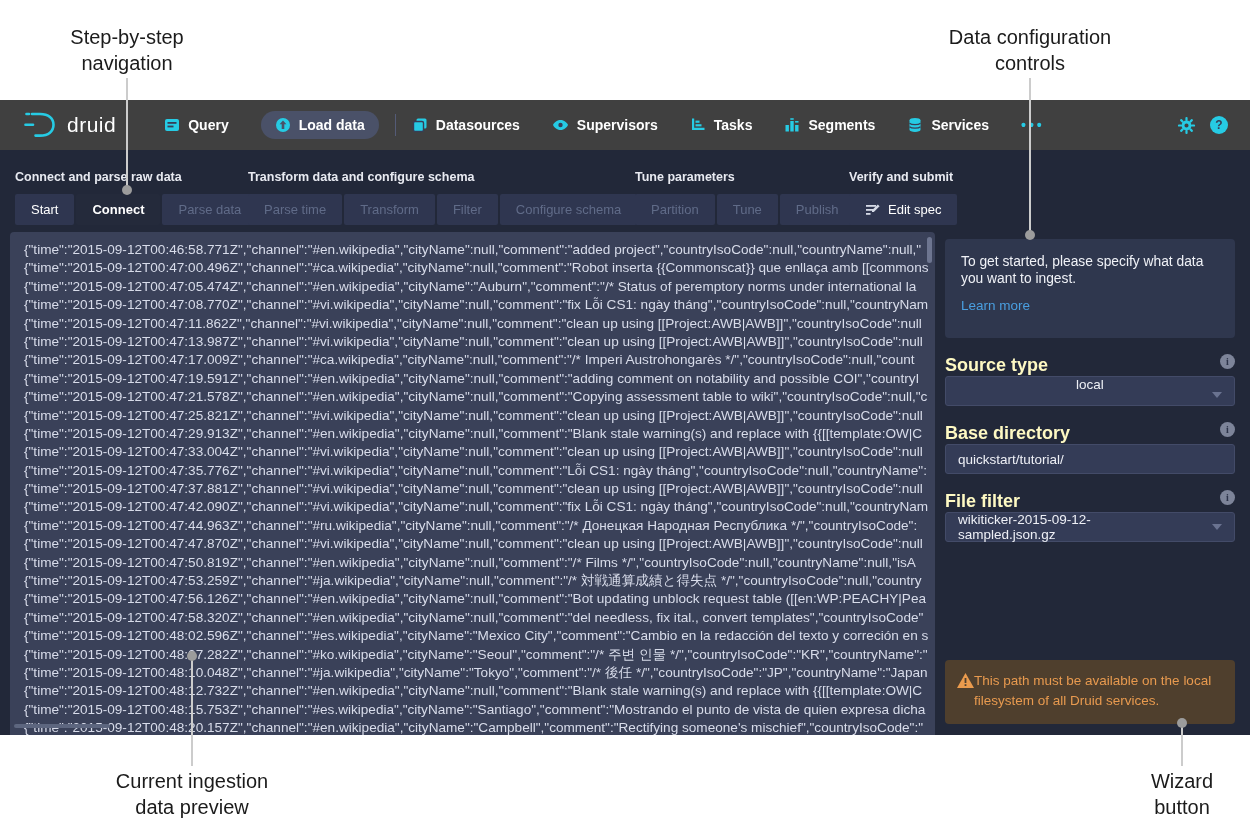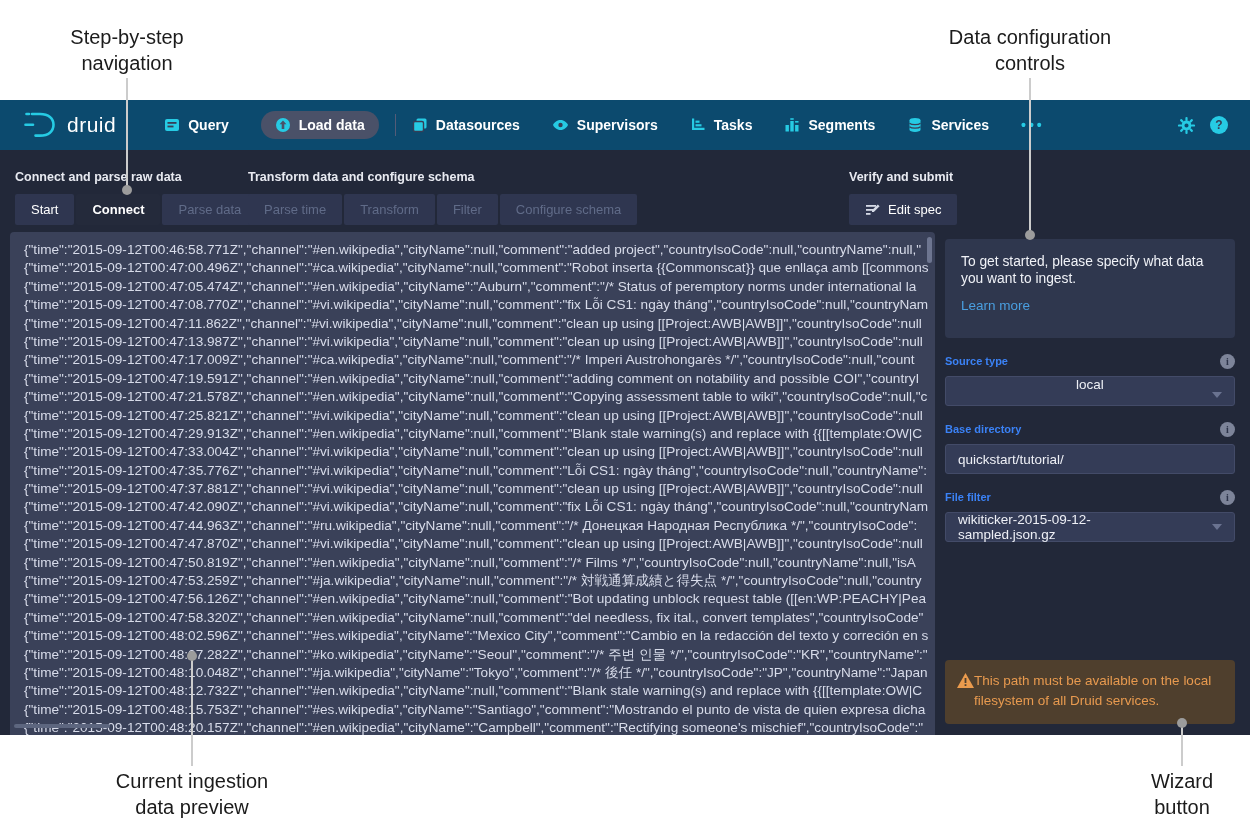--- a/index.html
+++ b/index.html
@@ -12,21 +12,21 @@
   #ann-tr { left:920px; top:24px; }
   #ann-bl { left:82px;  top:768px; }
   #ann-br { left:1072px;top:768px; }
   .callout-line { position:absolute; width:2px; background:#cccccc; z-index:20; }
   .callout-dot  { position:absolute; width:10px; height:10px; border-radius:50%; background:#9c9c9c; z-index:21; }
 
   
   .app { position:absolute; left:0; top:100px; width:1250px; height:635px; background:#222839; overflow:hidden; }
 
   
-  .navbar { height:50px; background:#0c4a6e; display:flex; align-items:center; padding:0 22px; }
+  .navbar { height:50px; background:#404040; display:flex; align-items:center; padding:0 22px; }
   .logo { display:flex; align-items:center; gap:9px; margin-right:48px; }
   .logo-text { color:#ffffff; font-size:21px; letter-spacing:0.5px; }
   .nav-item { display:flex; align-items:center; gap:8px; color:#ffffff; font-size:14px; font-weight:600; margin-right:32px; cursor:pointer; white-space:nowrap; }
   .nav-item.pill { background:#4a5168; border-radius:16px; padding:6px 14px; margin-right:12px; }
   .nav-divider { width:1px; height:22px; background:#545b77; margin:0 16px 0 4px; }
   .nav-icon { display:flex; align-items:center; }
   .more-dots { color:#26cbe4; font-size:14px; font-weight:bold; letter-spacing:3px; margin-right:0; cursor:pointer; }
   .nav-right { margin-left:auto; display:flex; align-items:center; gap:14px; }
   .help-circle { width:18px; height:18px; border-radius:50%; background:#26cbe4; color:#373d56; font-size:12px; font-weight:bold; display:flex; align-items:center; justify-content:center; }
 
@@ -42,21 +42,21 @@
   .preview { position:absolute; left:10px; top:132px; width:925px; height:510px; background:#3a4159; border-radius:4px; padding:9px 0 0 14px; overflow:hidden; }
   .pline { white-space:pre; font-size:13.6px; line-height:18.4px; height:18.4px; color:#d8dcea; overflow:hidden; }
   .v-thumb { position:absolute; right:3px; top:5px; width:5px; height:26px; border-radius:3px; background:#6d7590; }
   .h-thumb { position:absolute; left:4px; top:492px; width:96px; height:4px; border-radius:2px; background:#5d667f; }
 
   
   .panel { position:absolute; left:945px; top:132px; width:290px; height:503px; }
   .intro-card { position:absolute; left:0; top:7px; width:290px; height:99px; background:#2f374e; border-radius:4px; padding:14px 16px; }
   .intro-text { color:#f0f2f7; font-size:13.8px; line-height:17px; }
   .learn-more { display:inline-block; margin-top:11px; color:#4a9fe0; font-size:13.5px; cursor:pointer; }
-  .field-label { position:absolute; left:0; color:#3b82f6; font-size:11px; font-weight:600; }
+  .field-label { position:absolute; left:0; color:#fef9c3; font-size:18px; font-weight:600; }
   .info-circle { position:absolute; right:0; width:15px; height:15px; border-radius:50%; background:#7d8499; color:#2c3349; font-size:10px; font-weight:bold; font-family:"Liberation Serif", serif; display:flex; align-items:center; justify-content:center; }
   .fld { position:absolute; left:0; width:290px; height:30px; background:#343c57; border:1px solid #434b68; border-radius:3px; display:flex; align-items:center; padding:0 12px; color:#eef0f6; font-size:13.5px; }
   .fld .chev { margin-left:auto; width:0; height:0; border-left:5px solid transparent; border-right:5px solid transparent; border-top:6px solid #6a7390; }
   .warning { position:absolute; left:0; top:428px; width:290px; height:64px; background:#4f3f2d; border-radius:4px; padding:11px 12px; display:flex; gap:0; }
   .warning-text { color:#e89a4f; font-size:13.5px; line-height:20px; }
 </style>
 </head>
 <body>
 
 <div class="canvas">
@@ -210,20 +210,28 @@
     <div class="step-group" style="left:248px;">
       <div class="step-title">Transform data and configure schema</div>
       <div class="step-row">
         <div class="step-btn disabled">Parse time</div>
         <div class="step-btn disabled">Transform</div>
         <div class="step-btn disabled">Filter</div>
         <div class="step-btn disabled">Configure schema</div>
       </div>
     </div>
 
+    <div class="step-group" style="left:635px;">
+      <div class="step-title">Tune parameters</div>
+      <div class="step-row">
+        <div class="step-btn disabled">Partition</div>
+        <div class="step-btn disabled">Tune</div>
+        <div class="step-btn disabled">Publish</div>
+      </div>
+    </div>
 
     <div class="step-group" style="left:849px;">
       <div class="step-title">Verify and submit</div>
       <div class="step-row">
         <div class="step-btn">
           <span class="nav-icon">
             <svg width="16" height="16" viewBox="0 0 16 16" fill="#d5dae6">
                 <rect x="1" y="3" width="10" height="1.8"></rect>
                 <rect x="1" y="7" width="7" height="1.8"></rect>
                 <rect x="1" y="11" width="4.5" height="1.8"></rect>

